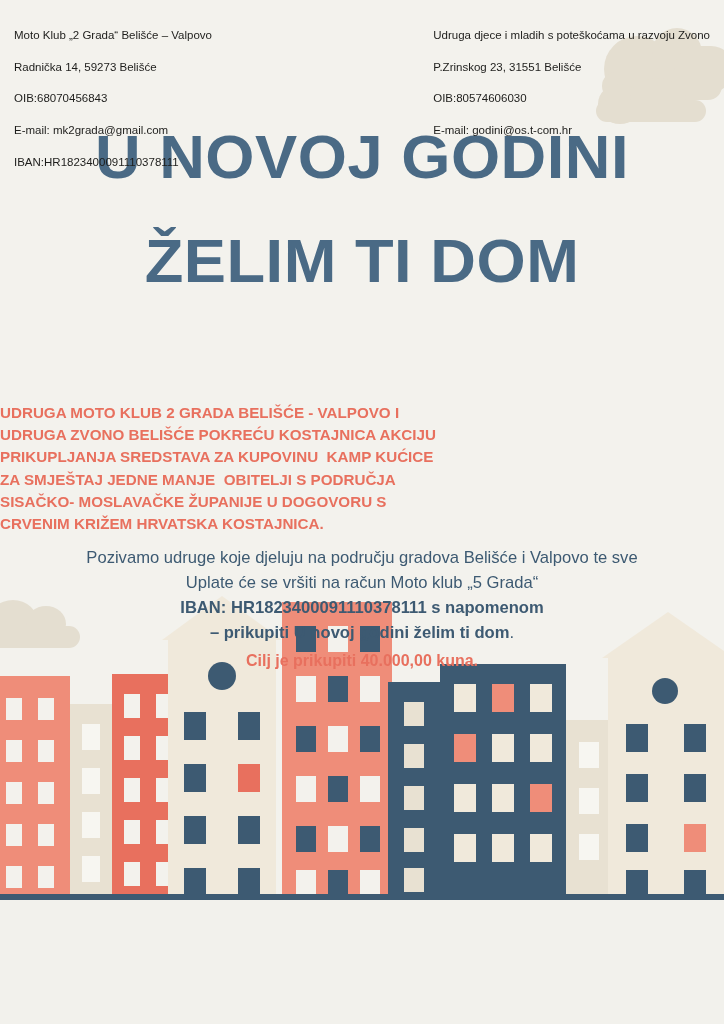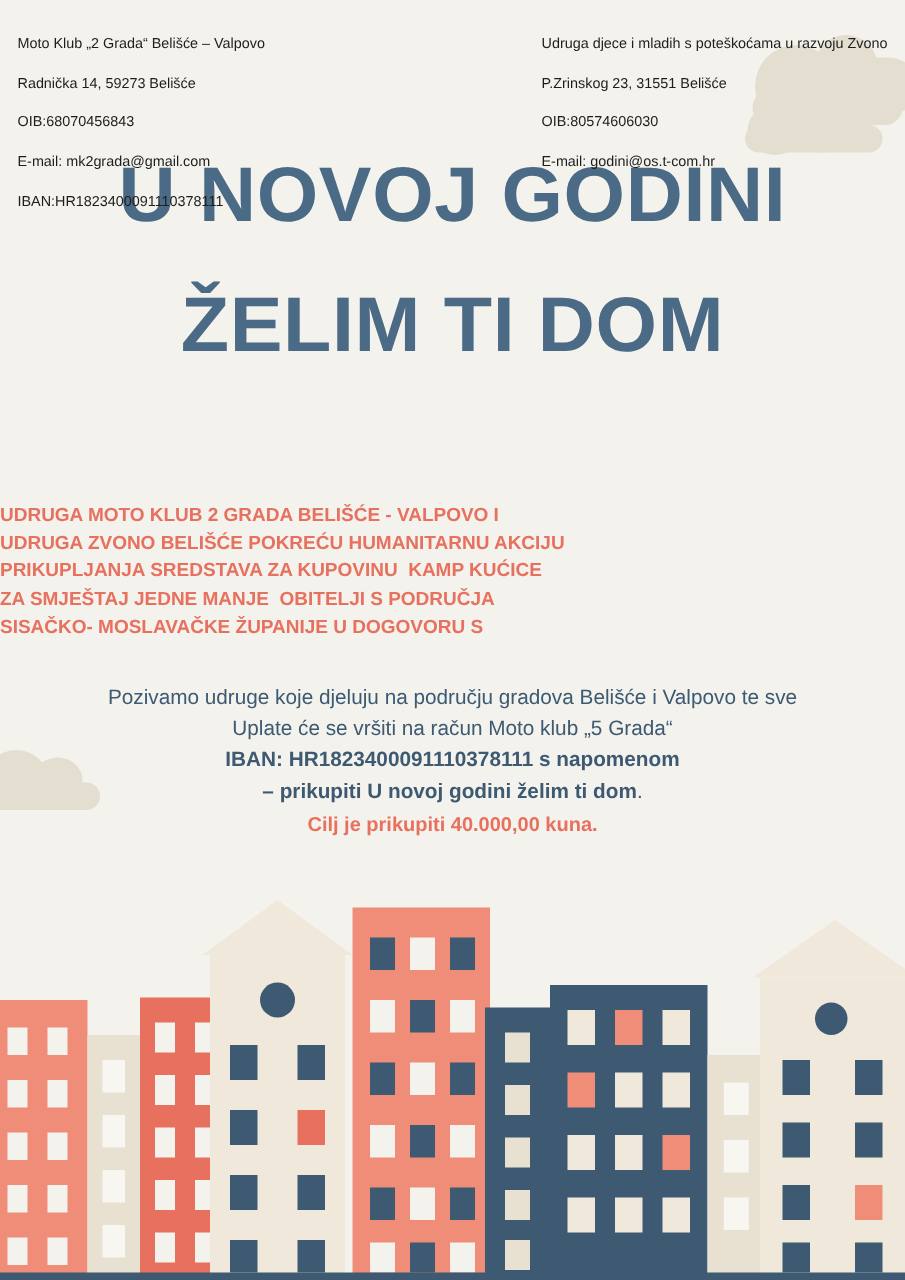--- a/index.html
+++ b/index.html
@@ -9,21 +9,21 @@
   body {
     width: 724px;
     height: 1024px;
     background: #f2f1ec;
     font-family: "Liberation Sans", sans-serif;
     overflow: hidden;
   }
   .poster {
     position: relative;
     width: 724px;
-    height: 1024px;
+    height: 900px;
     background: #f3f2ed;
     overflow: hidden;
   }
 
   
   .cloud {
     position: absolute;
     pointer-events: none;
   }
   .cloud span {
@@ -189,24 +189,25 @@
     </div>
   </div>
 
   <div class="title-wrap">
     <div class="title-line">U NOVOJ GODINI</div>
     <div class="title-line second">ŽELIM TI DOM</div>
   </div>
 
   <div class="red-block">
     <span class="rline">UDRUGA MOTO KLUB 2 GRADA BELIŠĆE - VALPOVO I</span>
-    <span class="rline">UDRUGA ZVONO BELIŠĆE POKREĆU HUMANITARNU AKCIJU</span>
+    <span class="rline">UDRUGA ZVONO BELIŠĆE POKREĆU KOSTAJNICA AKCIJU</span>
     <span class="rline">PRIKUPLJANJA SREDSTAVA ZA KUPOVINU  KAMP KUĆICE</span>
     <span class="rline">ZA SMJEŠTAJ JEDNE MANJE  OBITELJI S PODRUČJA</span>
     <span class="rline">SISAČKO- MOSLAVAČKE ŽUPANIJE U DOGOVORU S</span>
+    <span class="rline">CRVENIM KRIŽEM HRVATSKA KOSTAJNICA.</span>
   </div>
 
   <div class="dark-block">
     <span class="dline">Pozivamo udruge koje djeluju na području gradova Belišće i Valpovo te sve</span>
     <span class="dline">Uplate će se vršiti na račun Moto klub „5 Grada“</span>
     <span class="dline bold">IBAN: HR1823400091110378111 s napomenom</span>
     <span class="dline"><b>– prikupiti U novoj godini želim ti dom</b><span>.</span></span>
     <span class="goal">Cilj je prikupiti 40.000,00 kuna.</span>
   </div>
 

